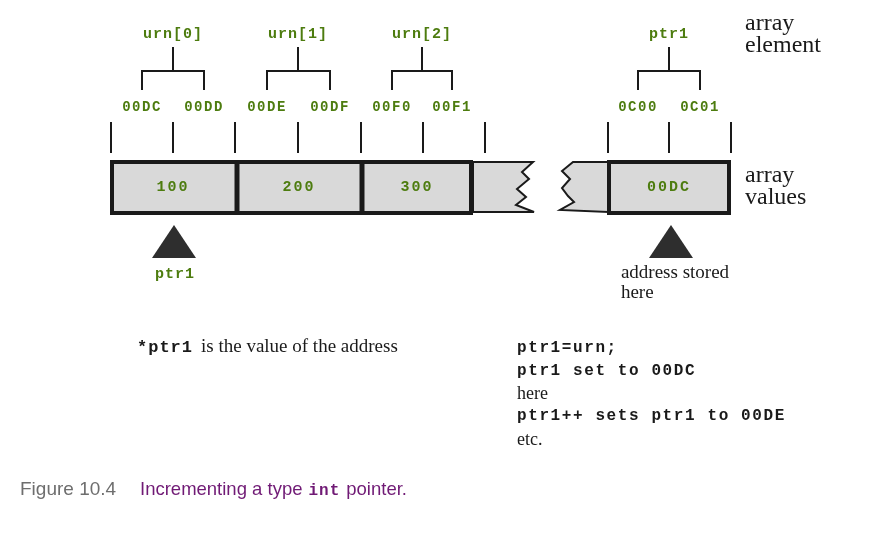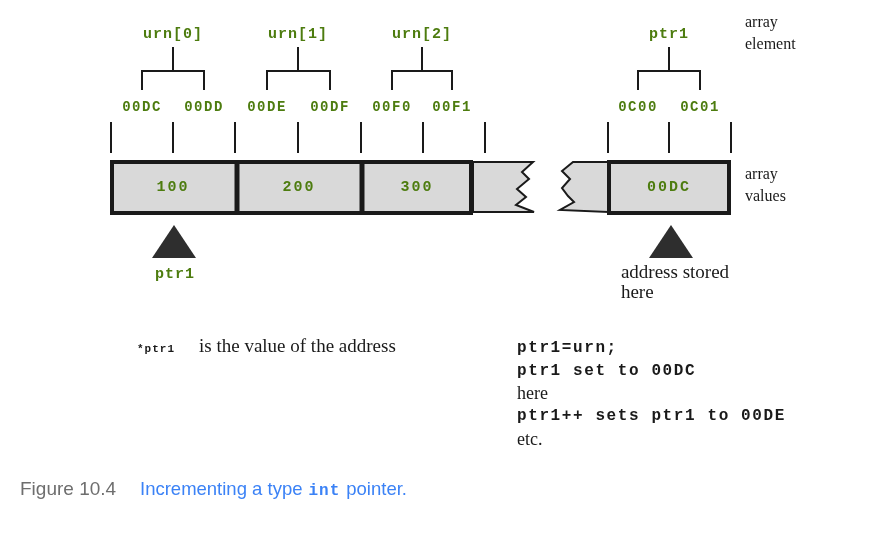--- a/index.html
+++ b/index.html
@@ -20,39 +20,39 @@
   
   .t { position: absolute; white-space: nowrap; }
   .cx { transform: translateX(-50%); }
 
   .mono { font-family: "Liberation Mono", monospace; font-weight: 700; color: #4d7c0f; }
   .mono-label { font-size: 15px; letter-spacing: 1px; }
   .addr { font-size: 14px; letter-spacing: 1.5px; }
   .cellval { font-size: 15px; letter-spacing: 2px; }
 
   .serif { font-family: "Liberation Serif", serif; color: #1a1a1a; }
-  .row-label { font-size: 16px; line-height: 22px; white-space: pre-line; }
+  .row-label { font-size: 24px; line-height: 22px; white-space: pre-line; }
   .arrow-label { font-size: 19px; line-height: 20px; white-space: pre-line; text-align: left; }
 
   .note { font-size: 19px; line-height: 20.5px; }
   .note-code { font-family: "Liberation Mono", monospace; font-weight: 700;
-               font-size: 11px; letter-spacing: 1px; margin-right: 24px; }
+               font-size: 17px; letter-spacing: 1px; margin-right: 8px; }
 
   .code-block { position: absolute; left: 517px; top: 337px; }
   .code-line { height: 22.7px; line-height: 22.7px; }
   .cl-mono { font-family: "Liberation Mono", monospace; font-weight: 700;
              font-size: 16px; letter-spacing: 1.6px; color: #1a1a1a; }
   .cl-serif { font-family: "Liberation Serif", serif; font-size: 18px; color: #1a1a1a; }
 
   .caption-label { position: absolute; left: 20px; top: 478px;
                    font-family: "Liberation Sans", sans-serif;
                    font-size: 19px; color: #6e6e6e; }
   .caption-text { position: absolute; left: 140px; top: 478px;
                   font-family: "Liberation Sans", sans-serif;
-                  font-size: 18.5px; color: #3b82f6; }
+                  font-size: 18.5px; color: #701a75; }
   .caption-code { font-family: "Liberation Mono", monospace; font-weight: 700;
                   font-size: 16px; letter-spacing: 1px; margin: 0 6px; }
 </style>
 </head>
 <body>
 
 <div class="canvas">
 
   <svg class="shapes" width="878" height="533" viewBox="0 0 878 533">
 

